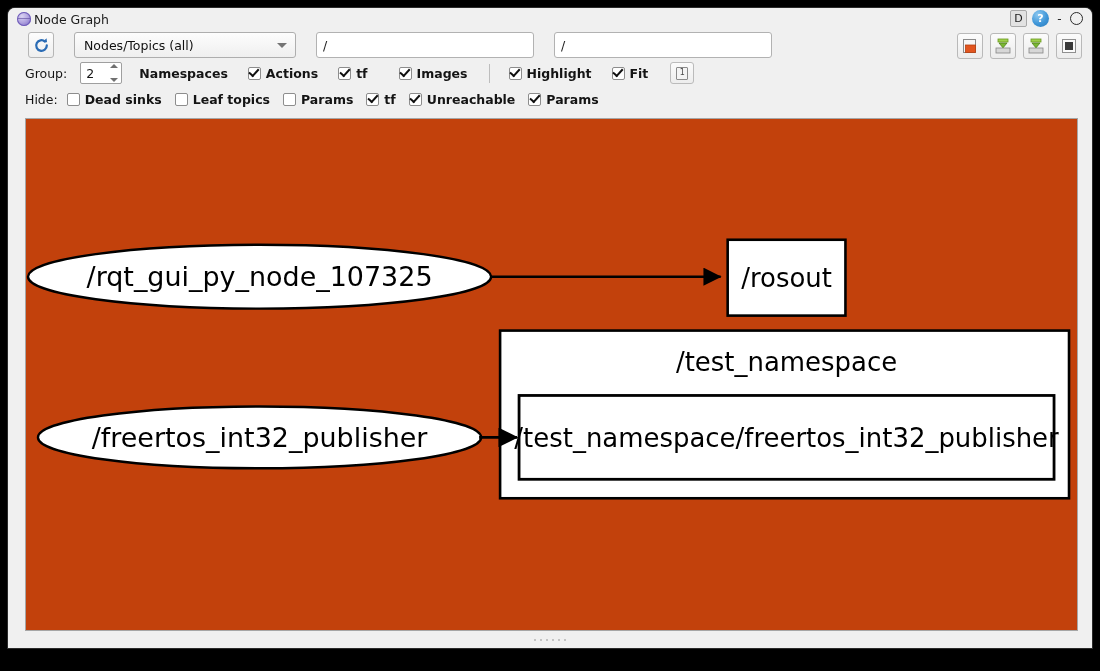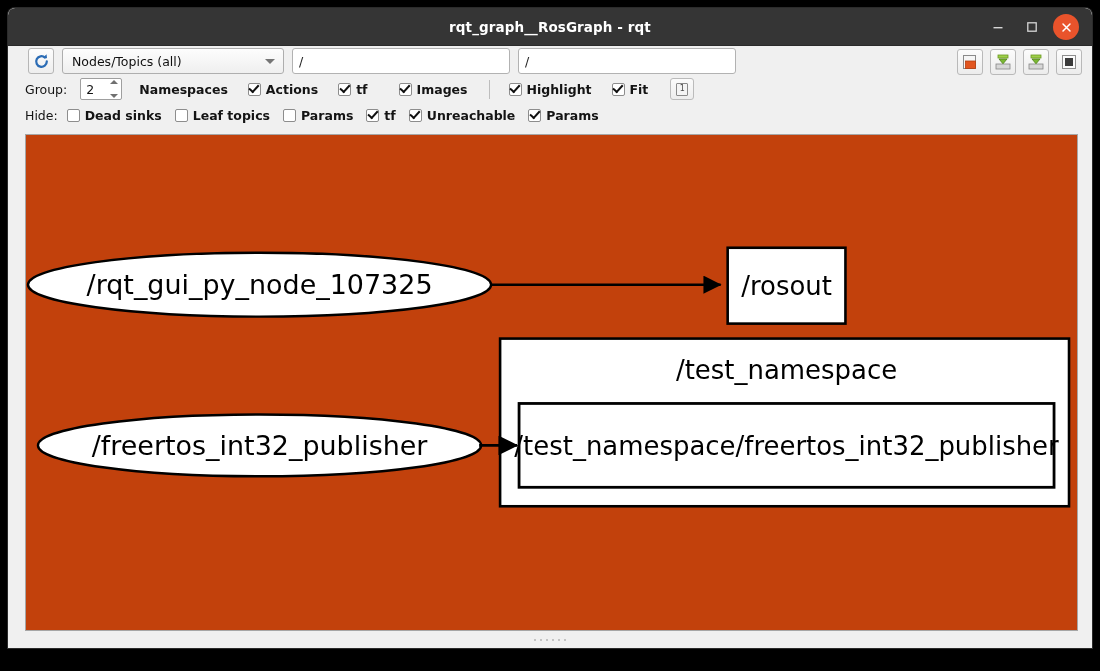--- a/index.html
+++ b/index.html
@@ -132,21 +132,21 @@
     width: 13px; height: 13px;
     border: 1.6px solid #2b2b2b;
     border-radius: 50%;
   }
 
   
   #toolbar-row1 {
     display: flex;
     align-items: flex-start;
     padding: 2px 8px 2px 20px;
-    gap: 8px;
+    gap: 20px;
     flex: 0 0 30px;
     position: relative;
   }
 
   .qbtn {
     width: 26px; height: 26px;
     border: 1px solid #b6b6b6;
     border-radius: 3px;
     background: linear-gradient(#fdfdfd, #eeeeee);
     display: flex; align-items: center; justify-content: center;
@@ -313,42 +313,34 @@
   .graph-text {
     font-family: "DejaVu Sans", "Liberation Sans", sans-serif;
     fill: #000000;
   }
 </style>
 </head>
 <body>
 
 <div id="window">
 
-  <div id="titlebar">
-    <div id="title-text">rqt_graph__RosGraph - rqt</div>
-
-    <div class="win-btn" id="btn-min">
-      <svg width="12" height="12" viewBox="0 0 12 12">
-        <rect x="1.5" y="6" width="9" height="1.4" fill="#d6d6d6"></rect>
-      </svg>
+
+  <div id="plugin">
+
+    <div id="plugin-titlebar">
+      <div id="plugin-icon"></div>
+      <div id="plugin-title">Node Graph</div>
+
+      <div id="plugin-ctrls">
+        <div class="ctrl-d">D</div>
+        <div class="ctrl-help">?</div>
+        <div class="ctrl-min">-</div>
+        <div class="ctrl-close"></div>
+      </div>
     </div>
-    <div class="win-btn" id="btn-max">
-      <svg width="12" height="12" viewBox="0 0 12 12">
-        <rect x="1.8" y="1.8" width="8.4" height="8.4" fill="none" stroke="#d6d6d6" stroke-width="1.3"></rect>
-      </svg>
-    </div>
-    <div class="win-btn" id="btn-close">
-      <svg width="13" height="13" viewBox="0 0 13 13">
-        <path d="M3 3 L10 10 M10 3 L3 10" stroke="#ffffff" stroke-width="1.5" stroke-linecap="round"></path>
-      </svg>
-    </div>
-  </div>
-
-  <div id="plugin">
-
 
     <div id="toolbar-row1">
 
       <div class="qbtn">
         <svg width="17" height="17" viewBox="0 0 18 18">
           <path d="M14.6 9a5.6 5.6 0 1 1-1.9-4.2" fill="none" stroke="#2b6cb5" stroke-width="2.4" stroke-linecap="round"></path>
           <path d="M14.3 1.3 L14.9 5.6 L10.6 5.0 Z" fill="#2b6cb5"></path>
         </svg>
       </div>
 

